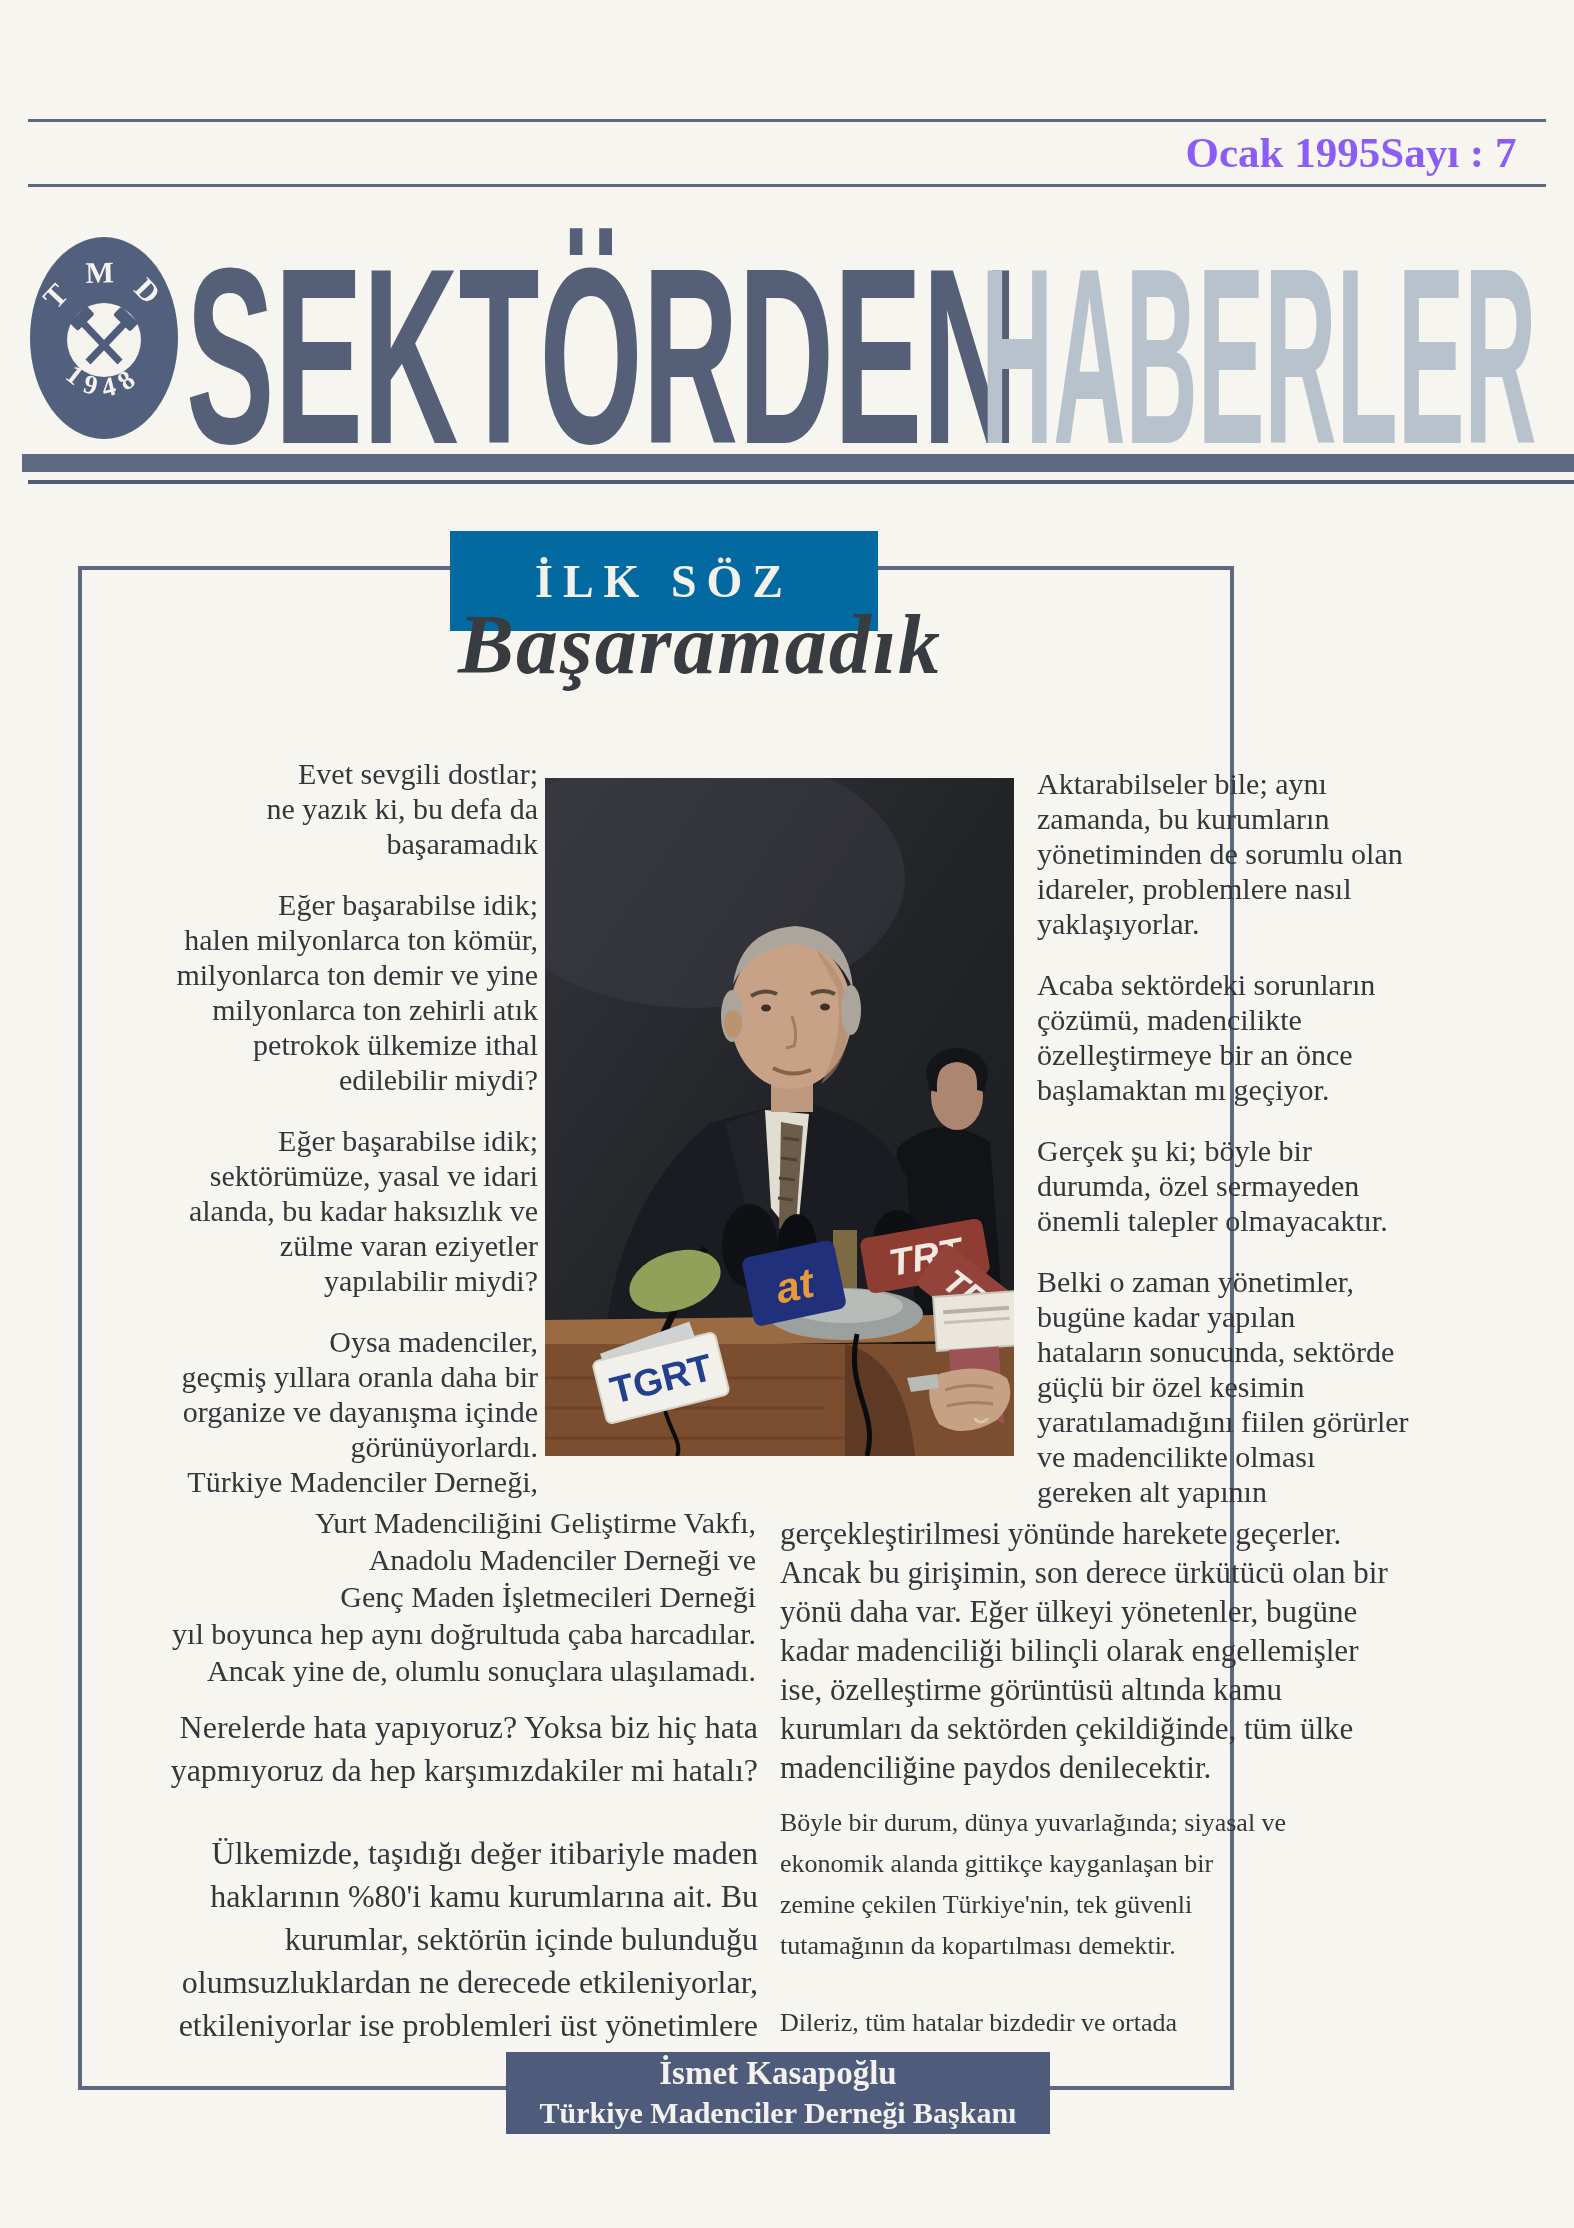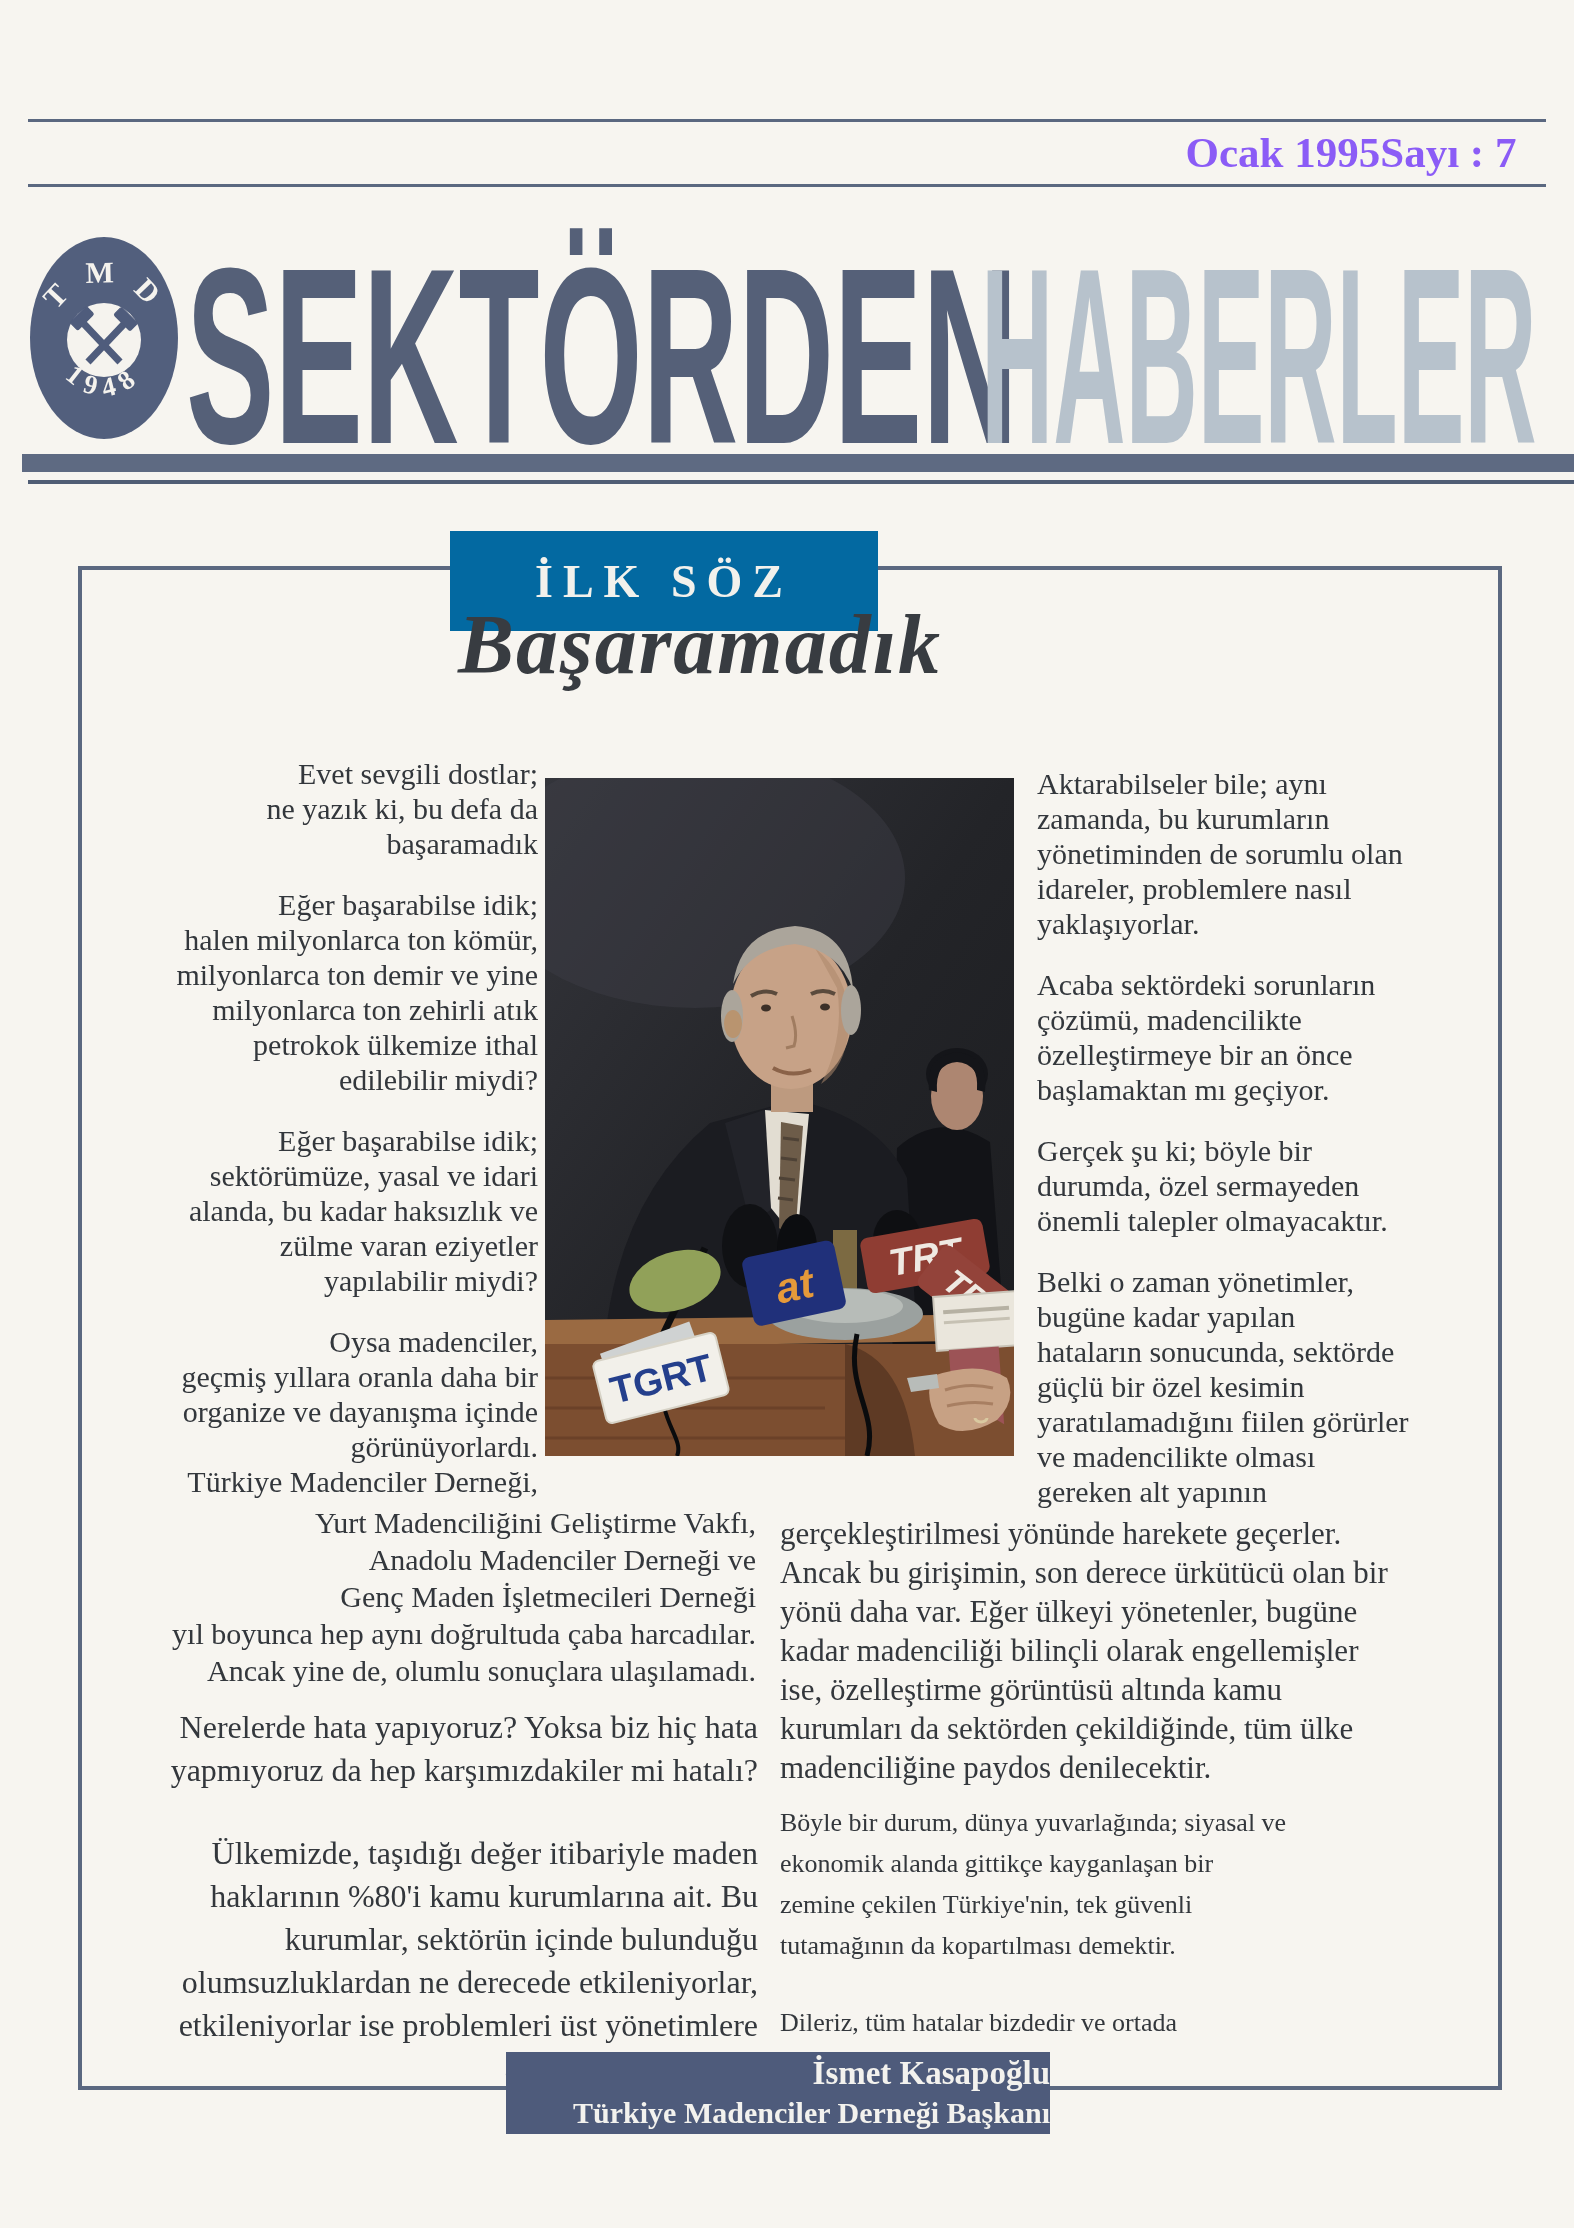--- a/index.html
+++ b/index.html
@@ -11,21 +11,21 @@
   .mast-org{left:34px;top:126px;font-weight:bold;font-size:46px;letter-spacing:11px;word-spacing:24px;
             color:#4e5d78;white-space:nowrap;}
   .mast-issue{left:1158px;top:128px;width:386px;display:flex;justify-content:center;
               font-weight:bold;font-size:43px;color:#8b5cf6;white-space:nowrap;}
   
   .logotype{top:232px;font-family:"Liberation Sans","DejaVu Sans",sans-serif;font-weight:bold;
             font-size:250px;line-height:250px;white-space:nowrap;transform-origin:0 0;}
   .logo-dark{left:186px;color:#556078;transform:scaleX(0.53);}
   .logo-light{left:981px;color:#b7c2cc;transform:scaleX(0.40);}
   
-  .box{left:78px;top:566px;width:1424px;height:1524px;border:4px solid #5b6880;box-sizing:border-box;}
+  .box{left:78px;top:566px;width:1156px;height:1524px;border:4px solid #5b6880;box-sizing:border-box;}
   .kicker{left:450px;top:531px;width:428px;height:100px;background:#0369a1;display:flex;
           align-items:center;justify-content:center;font-weight:bold;font-size:46px;
           letter-spacing:10px;color:#f2f1ec;z-index:4;}
   .headline{left:150px;top:596px;width:1100px;text-align:center;font-style:italic;font-weight:bold;
             font-size:84px;color:#383c41;z-index:4;letter-spacing:2px;}
   
   .box .blk{position:absolute;}
   .pre{white-space:pre-line;}
   .col{font-size:30px;line-height:35px;}
   .col p{margin:0 0 26px 0;}
@@ -34,21 +34,21 @@
   .left-wide{left:28px;top:934px;width:646px;text-align:right;font-size:30px;line-height:37px;}
   .right-wide{left:698px;top:944px;width:716px;font-size:31px;line-height:39px;}
   .bottom-left{left:28px;top:1136px;width:648px;text-align:right;font-size:32px;line-height:43px;}
   .bottom-left p{margin:0 0 40px 0;}
   .bottom-right{left:698px;top:1232px;width:716px;font-size:26px;line-height:41px;}
   .bottom-right p{margin:0 0 36px 0;}
   
   .photo{left:463px;top:208px;width:469px;height:678px;}
   
   .credit{left:506px;top:2052px;width:544px;height:82px;background:#4e5b7b;z-index:4;
-          display:flex;flex-direction:column;align-items:flex-end;justify-content:center;
+          display:flex;flex-direction:column;align-items:center;justify-content:center;
           color:#f3f2ee;font-weight:bold;text-align:center;}
   .credit .l1{font-size:33px;line-height:40px;}
   .credit .l2{font-size:30px;line-height:40px;}
 </style>
 </head>
 <body>
 
 <div class="page">
 
   <div class="abs rule" style="left:28px;top:119px;width:1518px;height:3px;"></div>

